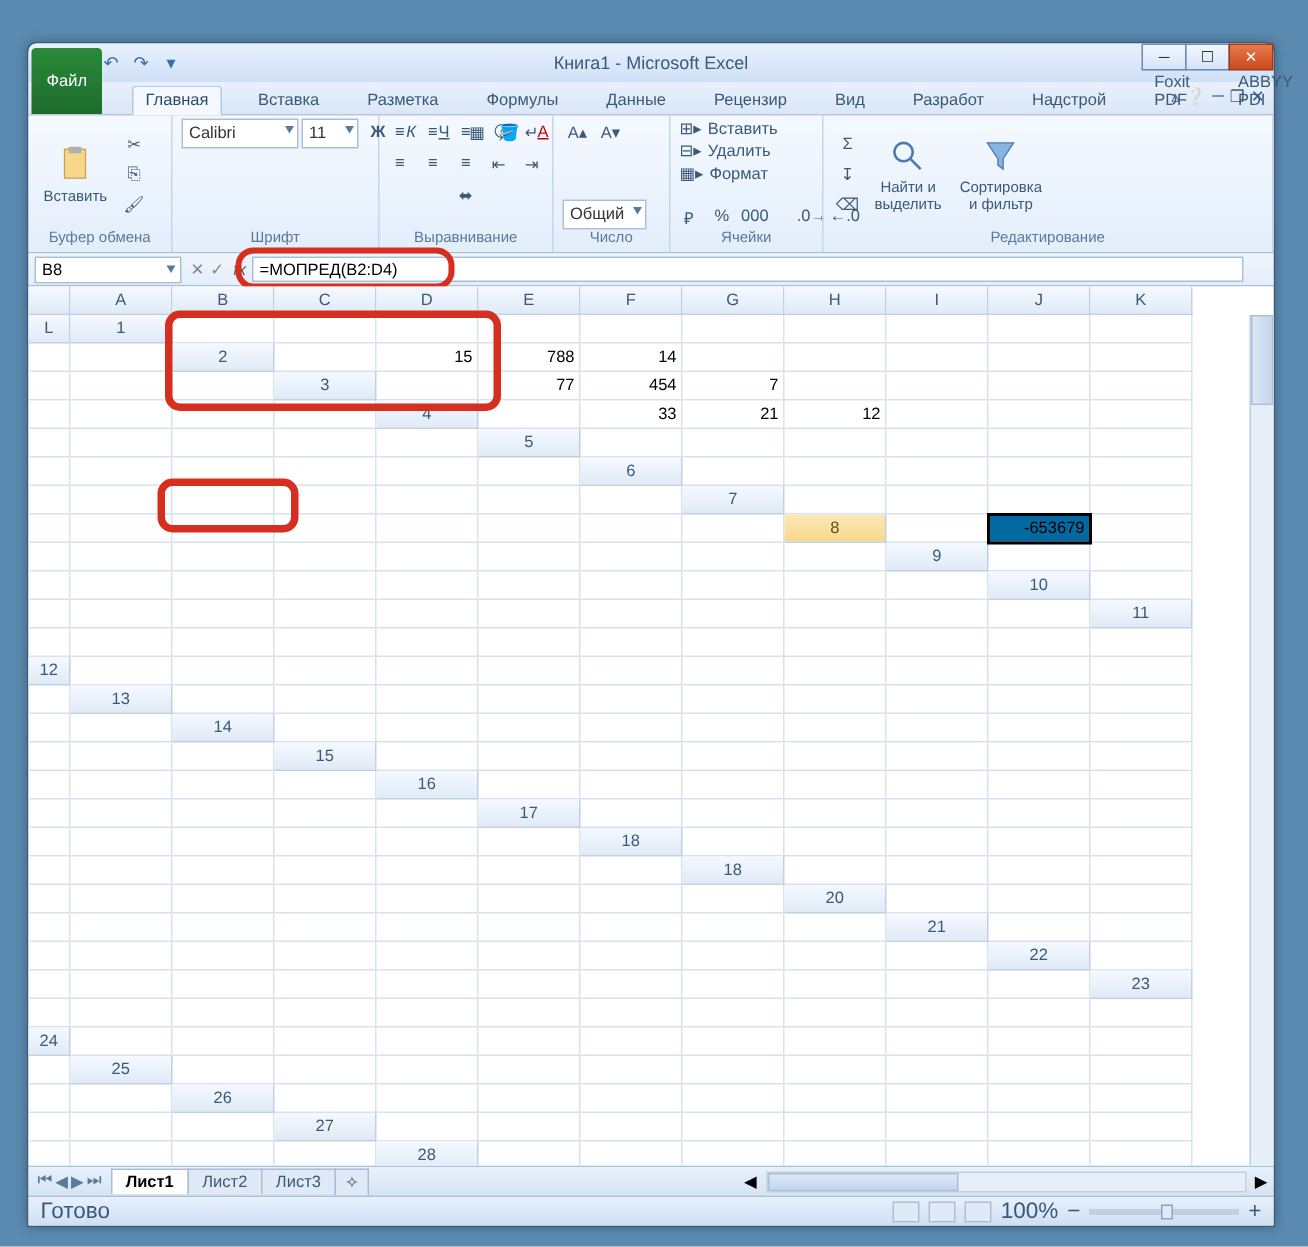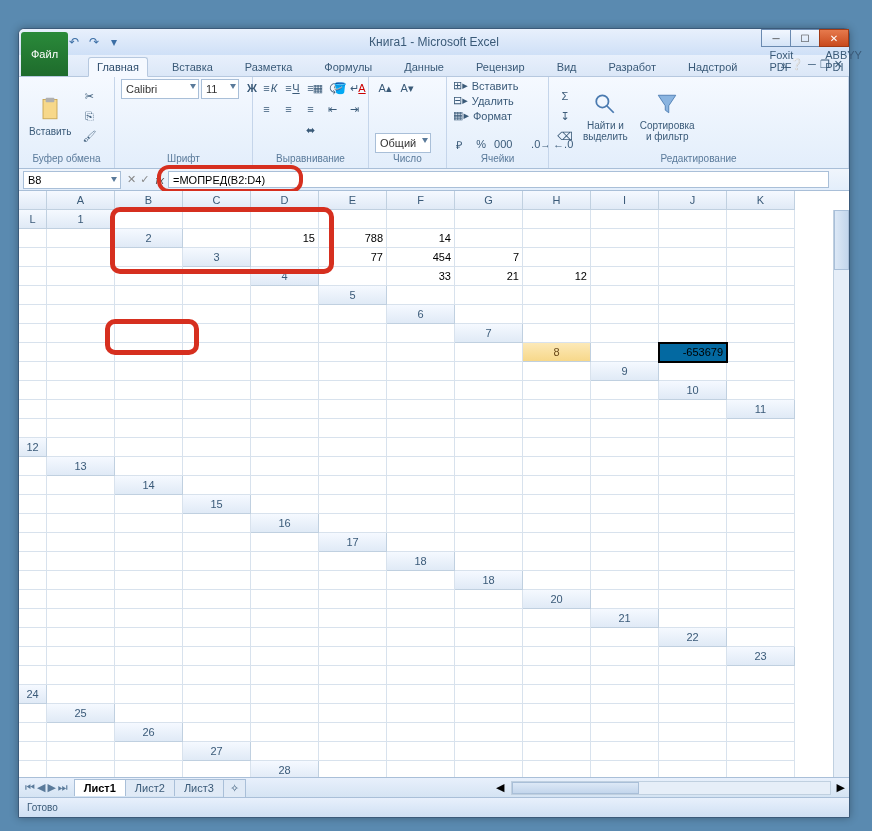--- a/index.html
+++ b/index.html
@@ -45,21 +45,21 @@
   .cell { border-right: 1px solid #d8e2ed; border-bottom: 1px solid #d8e2ed; font-size: 11px; padding: 0 3px; text-align: right; line-height: 19px; color: #000; }
   .cell.active { outline: 2px solid #000; outline-offset: -1px; background: #0369a1; position: relative; z-index: 2; }
   .hl-rect { position: absolute; border: 5px solid #d62f1f; border-radius: 10px; pointer-events: none; z-index: 5; }
   .sheet-tabs { height: 20px; background: linear-gradient(#e8f0fc,#d5e4f3); border-top: 1px solid #a9bfd8; display: flex; align-items: center; font-size: 11px; }
   .tab-nav { display: flex; gap: 2px; padding: 0 6px; color: #5a7a9a; }
   .sheet-tab { padding: 2px 9px; border: 1px solid #a9bfd8; border-bottom: none; background: #e0eaf6; color: #3a5a78; margin-right: -1px; }
   .sheet-tab.active { background: #fff; font-weight: bold; color: #000; }
   .sheet-scroll { flex: 1; display: flex; justify-content: flex-end; align-items: center; gap: 2px; padding-right: 4px; }
   .hscroll-track { flex: 1; max-width: 320px; height: 14px; background: #e6eef8; border: 1px solid #c0d0e0; margin: 0 4px; position: relative; }
   .hscroll-thumb { position: absolute; left: 0; top: 0; width: 40%; height: 100%; background: linear-gradient(#dce8f6,#c3d6ec); border: 1px solid #a9bfd8; }
-  .statusbar { height: 20px; background: linear-gradient(#e8f0fc,#cfe0f3); border-top: 1px solid #a9bfd8; display: flex; align-items: center; font-size: 10px; color: #3a5a78; padding: 0 8px; justify-content: space-between; }
+  .statusbar { height: 20px; background: linear-gradient(#e8f0fc,#cfe0f3); border-top: 1px solid #a9bfd8; display: flex; align-items: center; font-size: 15px; color: #3a5a78; padding: 0 8px; justify-content: space-between; }
   .status-right { display: flex; align-items: center; gap: 6px; }
   .viewbtn { width: 18px; height: 14px; border: 1px solid #a9bfd8; background: #e0eaf6; }
   .zoom-slider { width: 100px; height: 4px; background: #c0d0e0; position: relative; }
   .zoom-thumb { position: absolute; left: 48px; top: -3px; width: 8px; height: 10px; background: #e0eaf6; border: 1px solid #8aa5c5; }
   .vscroll { position: absolute; right: 0; top: 19px; bottom: 0; width: 16px; background: #e6eef8; border-left: 1px solid #c0d0e0; }
   .vscroll-thumb { position: absolute; top: 0; left: 0; right: 0; height: 60px; background: linear-gradient(90deg,#dce8f6,#c3d6ec); border: 1px solid #a9bfd8; }
 </style>
 </head>
 <body>
 
@@ -655,15 +655,26 @@
       <span>◀</span>
       <div class="hscroll-track">
           <div class="hscroll-thumb"></div>
         </div>
       <span>▶</span>
     </div>
   </div>
 
   <div class="statusbar">
     <span>Готово</span>
+    <div class="status-right">
+      <div class="viewbtn"></div>
+      <div class="viewbtn"></div>
+      <div class="viewbtn"></div>
+      <span>100%</span>
+      <span>−</span>
+      <div class="zoom-slider">
+          <div class="zoom-thumb"></div>
+        </div>
+      <span>+</span>
+    </div>
   </div>
 
 </div>
 
 </body></html>

